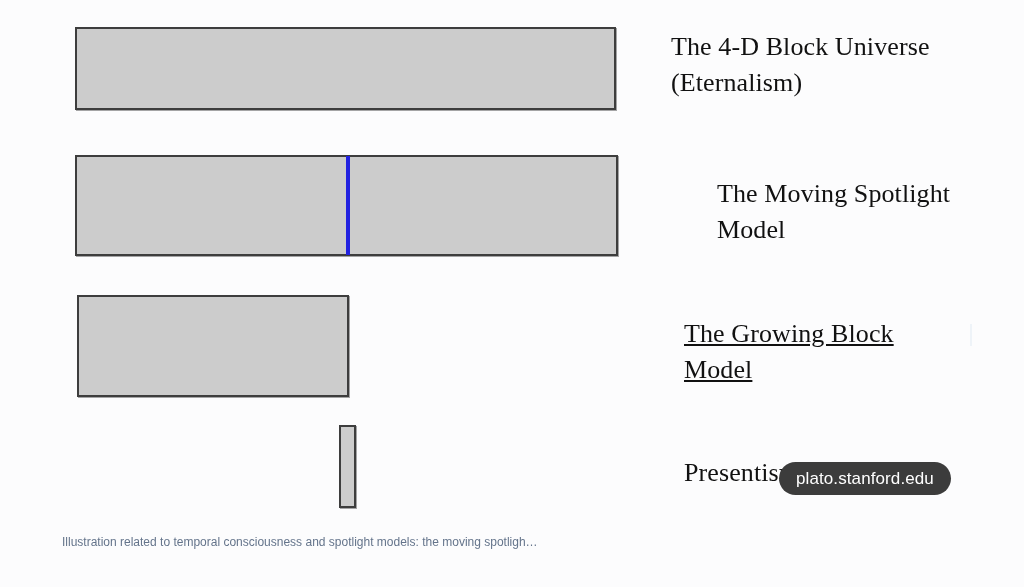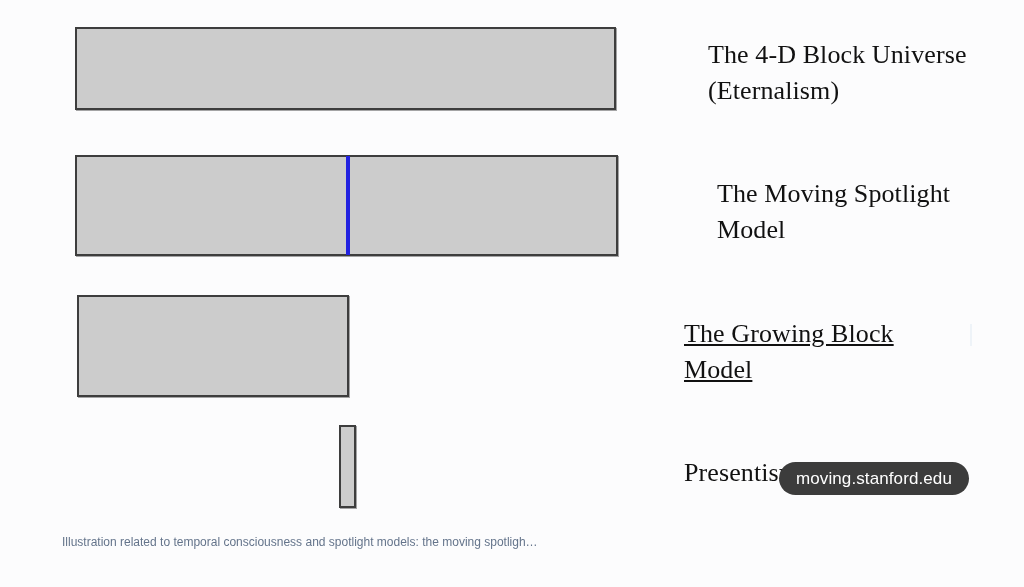--- a/index.html
+++ b/index.html
@@ -81,21 +81,21 @@
   
   .model-label {
     position: absolute;
     font-family: "Liberation Serif", "DejaVu Serif", serif;
     font-size: 26px;
     line-height: 36px;
     color: #111111;
     white-space: pre-line;
     letter-spacing: 0.1px;
   }
-  #label-eternalism        { left: 708px; top: 29px;  width: 300px; margin-top: 8px; }
+  #label-eternalism        { left: 671px; top: 29px;  width: 300px; }
   #label-moving-spotlight  { left: 681px; top: 176px; width: 300px; margin-left: 36px; }
   #label-growing-block     { left: 684px; top: 316px; width: 300px; text-decoration: underline; }
   #label-presentism        { left: 684px; top: 455px; width: 300px; }
 
   
   #url-badge {
     position: absolute;
     left: 779px;
     top: 462px;
     height: 33px;
@@ -141,18 +141,18 @@
   <div class="time-block" id="block-growing-block"></div>
   <div class="model-label" id="label-growing-block">The Growing Block
 Model</div>
 
   <div class="time-block" id="block-presentism"></div>
   <div class="model-label" id="label-presentism">Presentism</div>
 
   <div id="artifact-line"></div>
 
   <div id="url-badge">
-    <span>moving.stanford.edu</span>
+    <span>plato.stanford.edu</span>
   </div>
 
 </div>
 
 <div id="caption">Illustration related to temporal consciousness and spotlight models: the moving spotligh…</div>
 
 </body></html>

